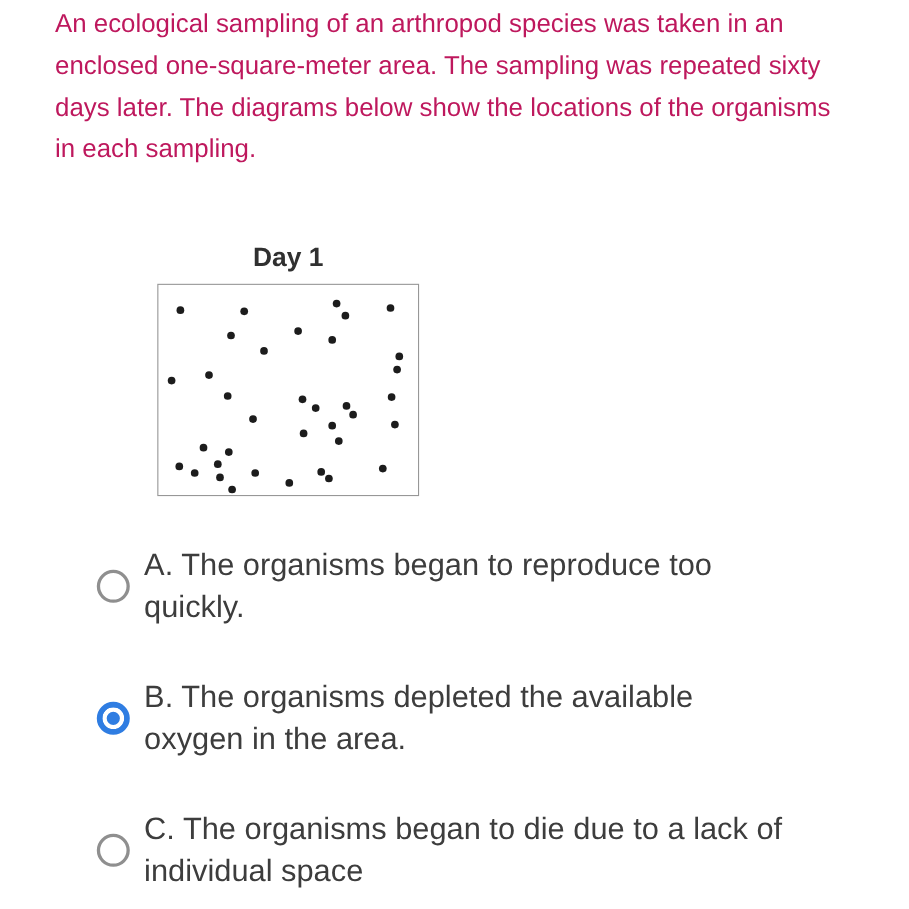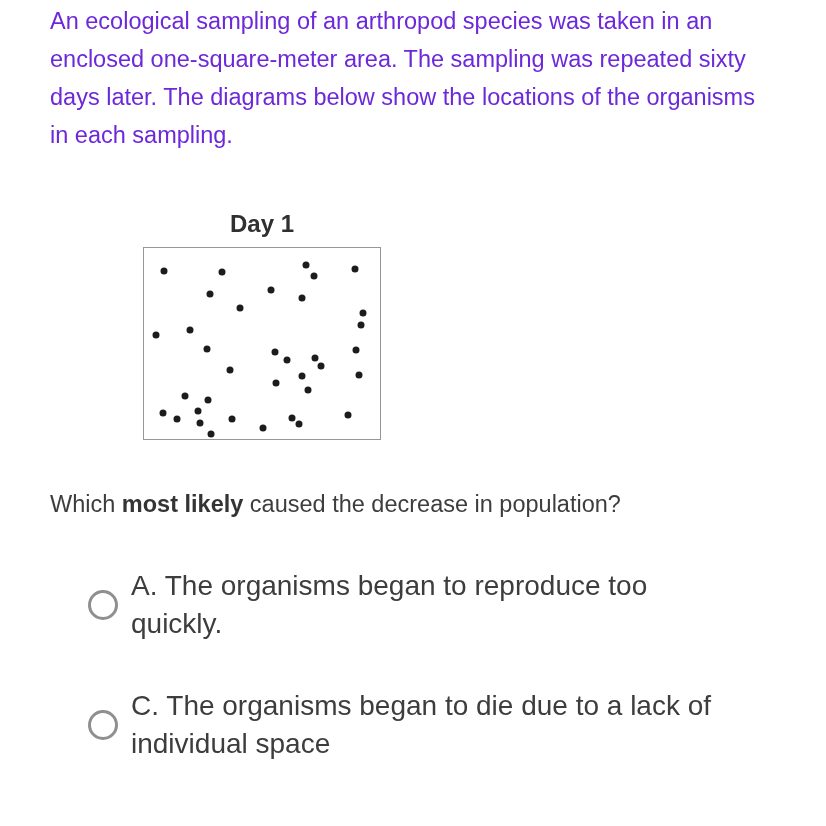--- a/index.html
+++ b/index.html
@@ -13,29 +13,29 @@
     font-family: "Liberation Sans", sans-serif;
     color: #3d3d3d;
   }
   .page { padding: 2px 50px 0 50px; }
 
   .intro {
     margin: 0;
     font-size: 23.5px;
     line-height: 38px;
     max-width: 715px;
-    color: #6d28d9;
+    color: #be185d;
   }
 
   .diagrams {
     display: flex;
     gap: 68px;
     margin: 56px 0 0 93px;
   }
-  .diagram { width: 238px; }
+  .diagram { width: 238px; margin-top: 11px; }
   .diagram-label {
     text-align: center;
     font-weight: bold;
     font-size: 24px;
     color: #303030;
     margin-bottom: 9px;
   }
   .dot-box {
     position: relative;
     width: 238px;
@@ -132,29 +132,32 @@
           <div class="dot" style="left: 37.4%; top: 89.6%; background: rgb(28, 28, 28);"></div>
           <div class="dot" style="left: 50.4%; top: 94.3%; background: rgb(28, 28, 28);"></div>
           <div class="dot" style="left: 62.6%; top: 89.1%; background: rgb(28, 28, 28);"></div>
           <div class="dot" style="left: 65.5%; top: 92.2%; background: rgb(28, 28, 28);"></div>
           <div class="dot" style="left: 86.6%; top: 87.6%; background: rgb(28, 28, 28);"></div>
           <div class="dot" style="left: 28.6%; top: 97.4%; background: rgb(28, 28, 28);"></div>
         </div>
     </div>
   </div>
 
-  <p class="prompt"><span>Which </span><strong>most likely</strong><span> caused the decrease in population?</span></p>
 
   <div class="options">
 
     <div class="option">
       <div class="radio"></div>
       <div class="option-text">A. The organisms began to reproduce too quickly.</div>
     </div>
 
+    <div class="option selected">
+      <div class="radio"></div>
+      <div class="option-text">B. The organisms depleted the available oxygen in the area.</div>
+    </div>
 
     <div class="option">
       <div class="radio"></div>
       <div class="option-text">C. The organisms began to die due to a lack of individual space</div>
     </div>
 
   </div>
 </div>
 
 </body></html>

